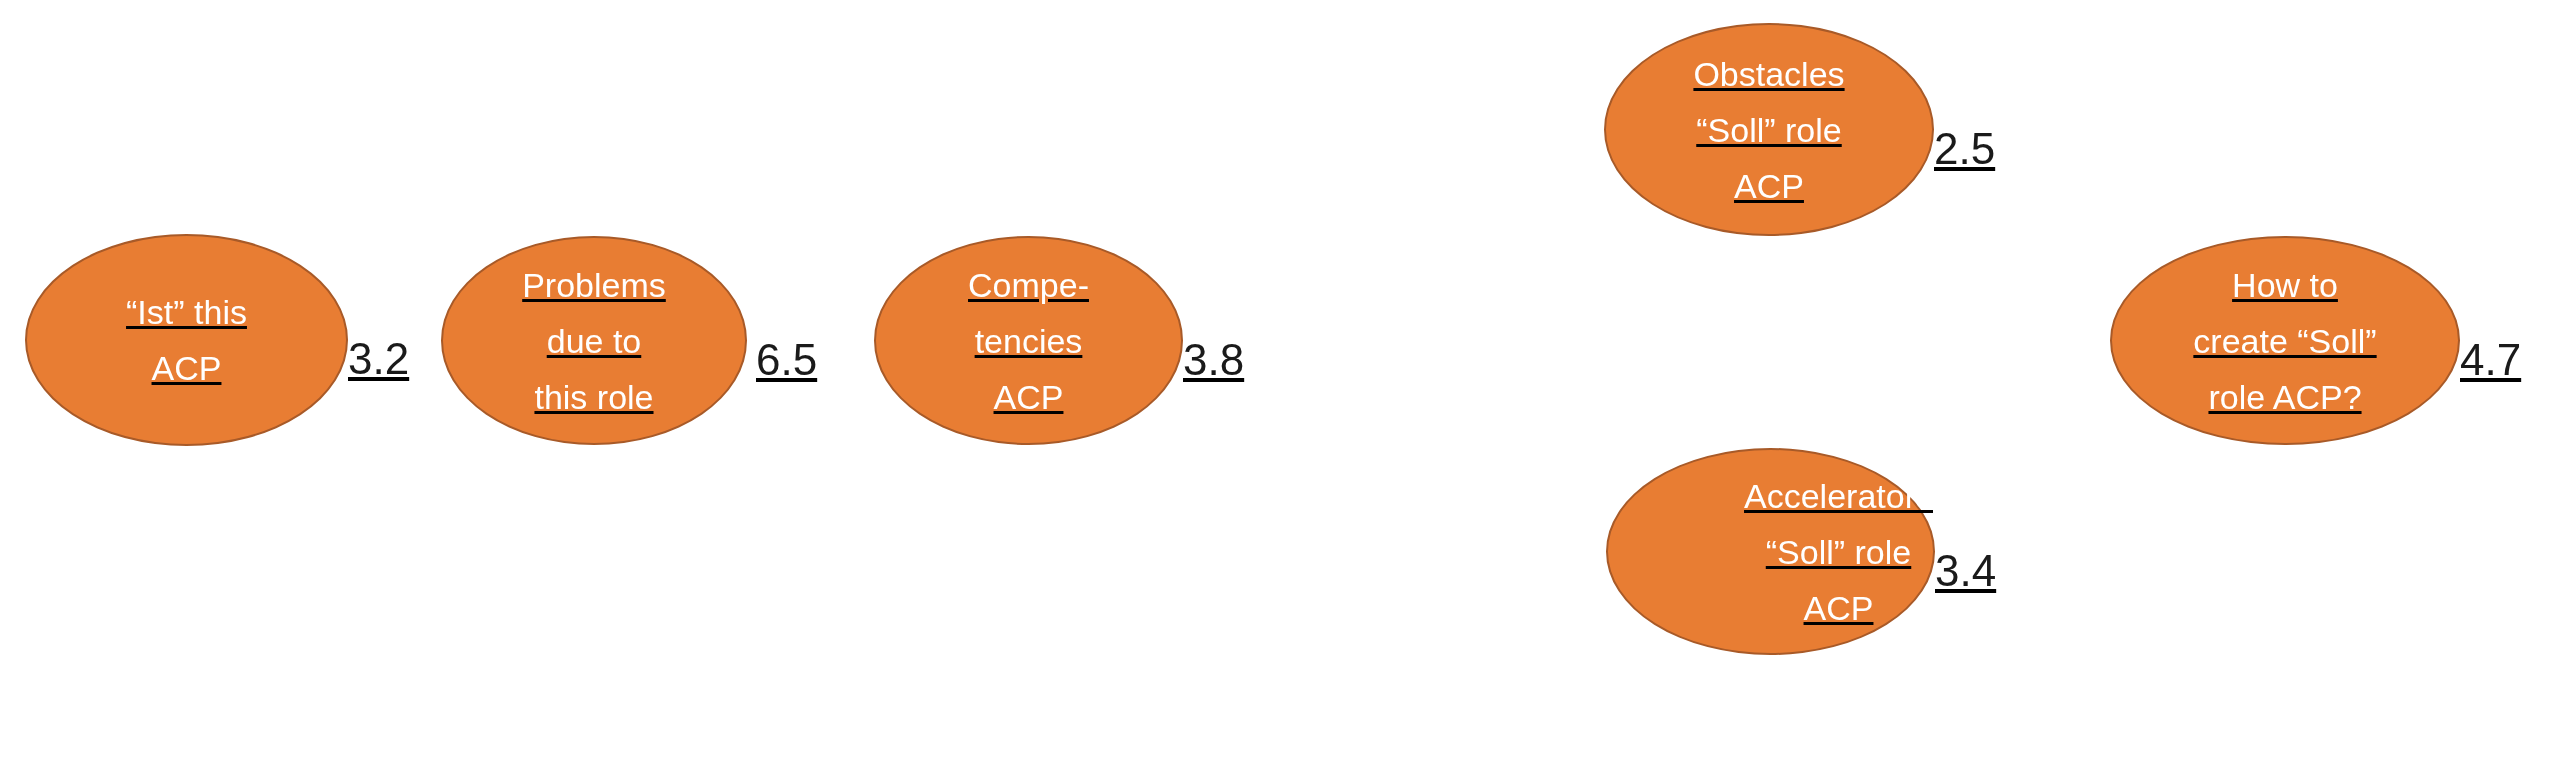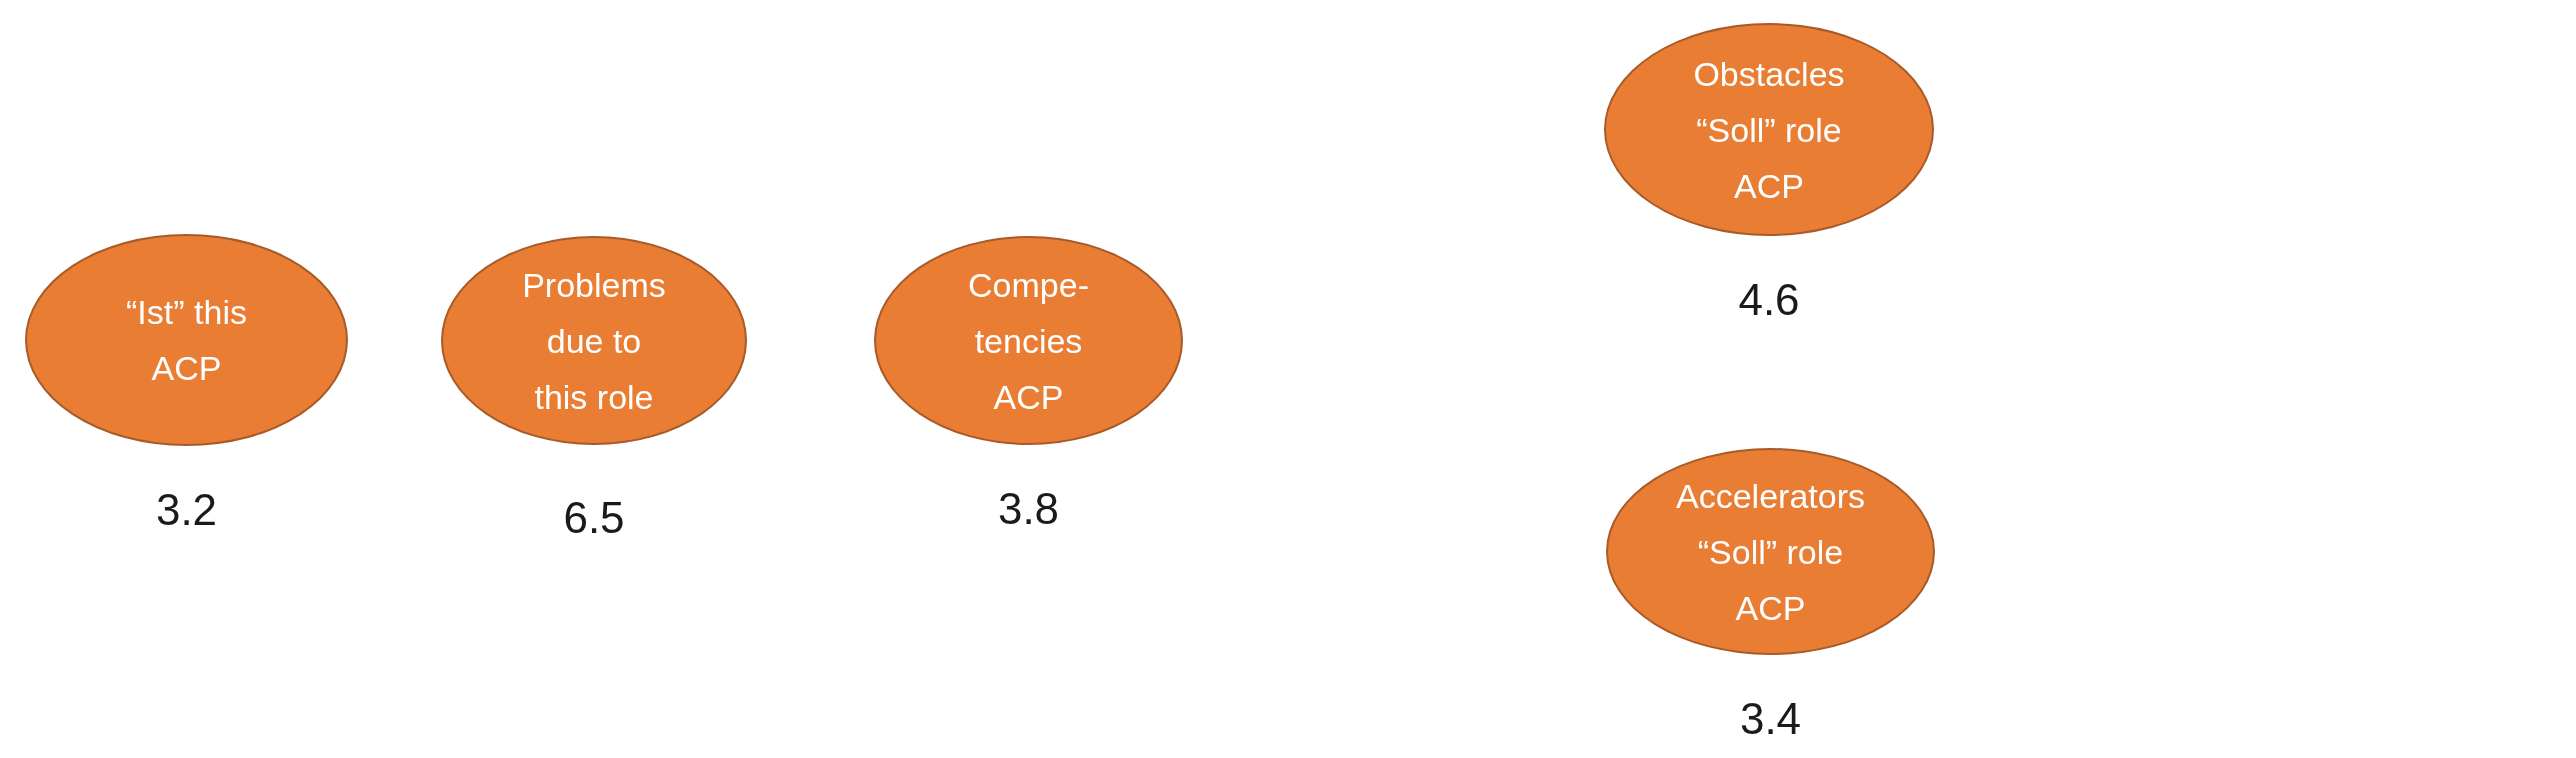--- a/index.html
+++ b/index.html
@@ -11,22 +11,23 @@
   .canvas {
     position: relative;
     width: 2576px;
     height: 758px;
     background: var(--background, #ffffff);
     overflow: hidden;
   }
   .node {
     position: absolute;
     display: flex;
-    flex-direction: column;
+    flex-direction: row;
     align-items: center;
+    text-decoration: underline;
   }
   .ellipse {
     border-radius: 50%;
     background: var(--ellipse-fill, #E87D33);
     border: 2.1px solid var(--ellipse-border, #A85A28);
     display: flex;
     align-items: center;
     justify-content: center;
     box-sizing: border-box;
   }
@@ -47,21 +48,21 @@
   
   .n1 { left: 25px;   top: 234px; }
   .n1 .ellipse { width: 323px; height: 212px; }
   .n2 { left: 441px;  top: 236px; gap: 9px; }
   .n2 .ellipse { width: 306px; height: 209px; }
   .n3 { left: 874px; top: 236px; }
   .n3 .ellipse { width: 309px; height: 209px; }
   .n4 { left: 1241px; top: 234px; }
   .n4 .ellipse { width: 290px; height: 211px; }
   .n5 { left: 1606px; top: 448px; }
-  .n5 .ellipse { width: 329px; height: 207px; }
+  .n5 .ellipse { width: 329px; height: 207px; justify-content: flex-end; }
   .n6 { left: 1604px; top: 23px; }
   .n6 .ellipse { width: 330px; height: 213px; }
   .n7 { left: 2110px; top: 236px; }
   .n7 .ellipse { width: 350px; height: 209px; }
 </style>
 </head>
 <body>
 
 <div class="canvas">
 
@@ -100,18 +101,26 @@
     </div>
     <div class="number">3.4</div>
   </div>
 
   <div class="node n6">
     <div class="ellipse">
       <span class="ellipse-text">Obstacles
 “Soll” role
 ACP</span>
     </div>
-    <div class="number">4.6</div>
+    <div class="number">2.5</div>
   </div>
 
+  <div class="node n7">
+    <div class="ellipse">
+      <span class="ellipse-text">How to
+create “Soll”
+role ACP?</span>
+    </div>
+    <div class="number">4.7</div>
+  </div>
 
 </div>
 
 
 </body></html>

